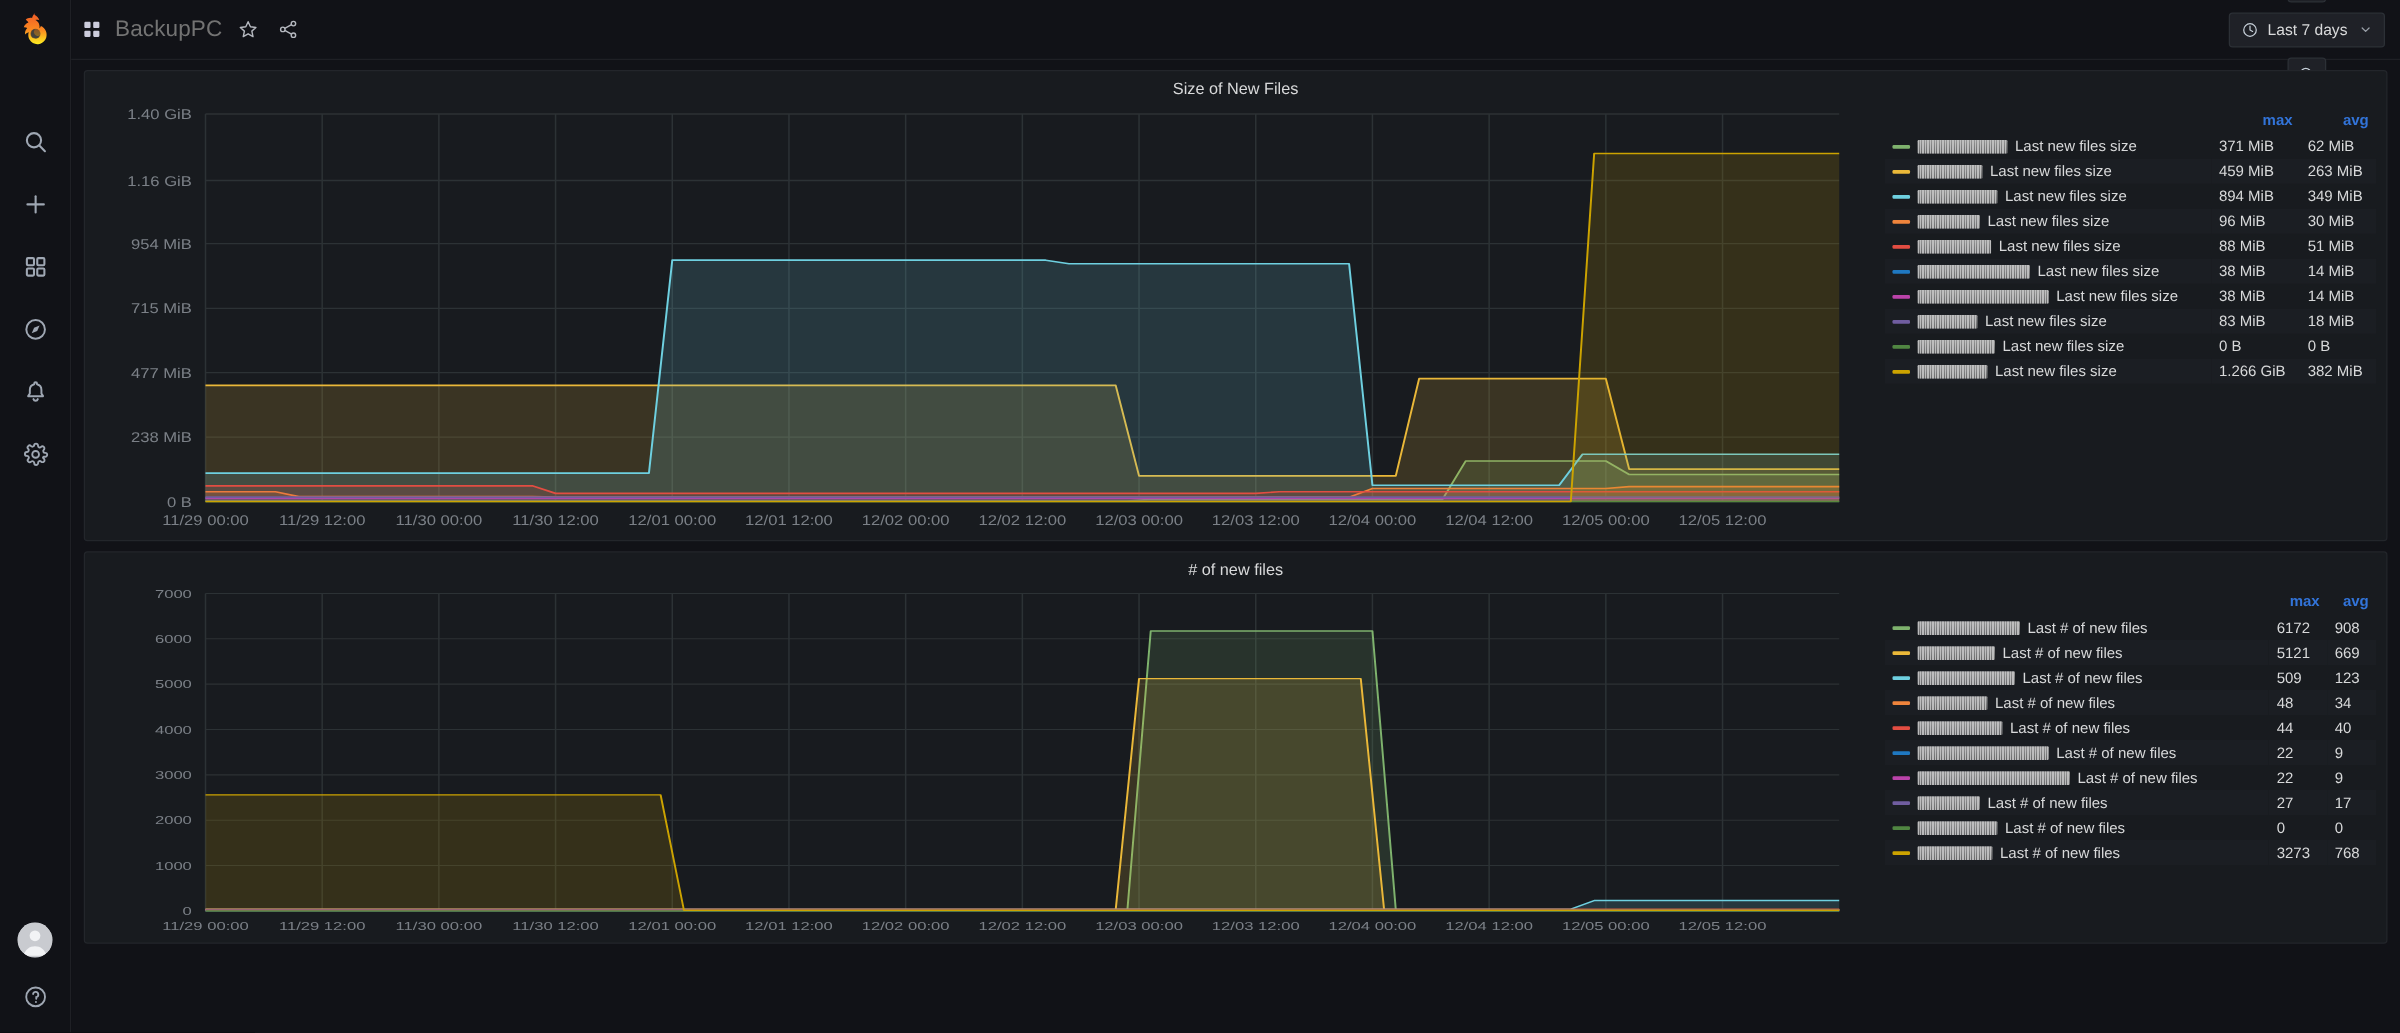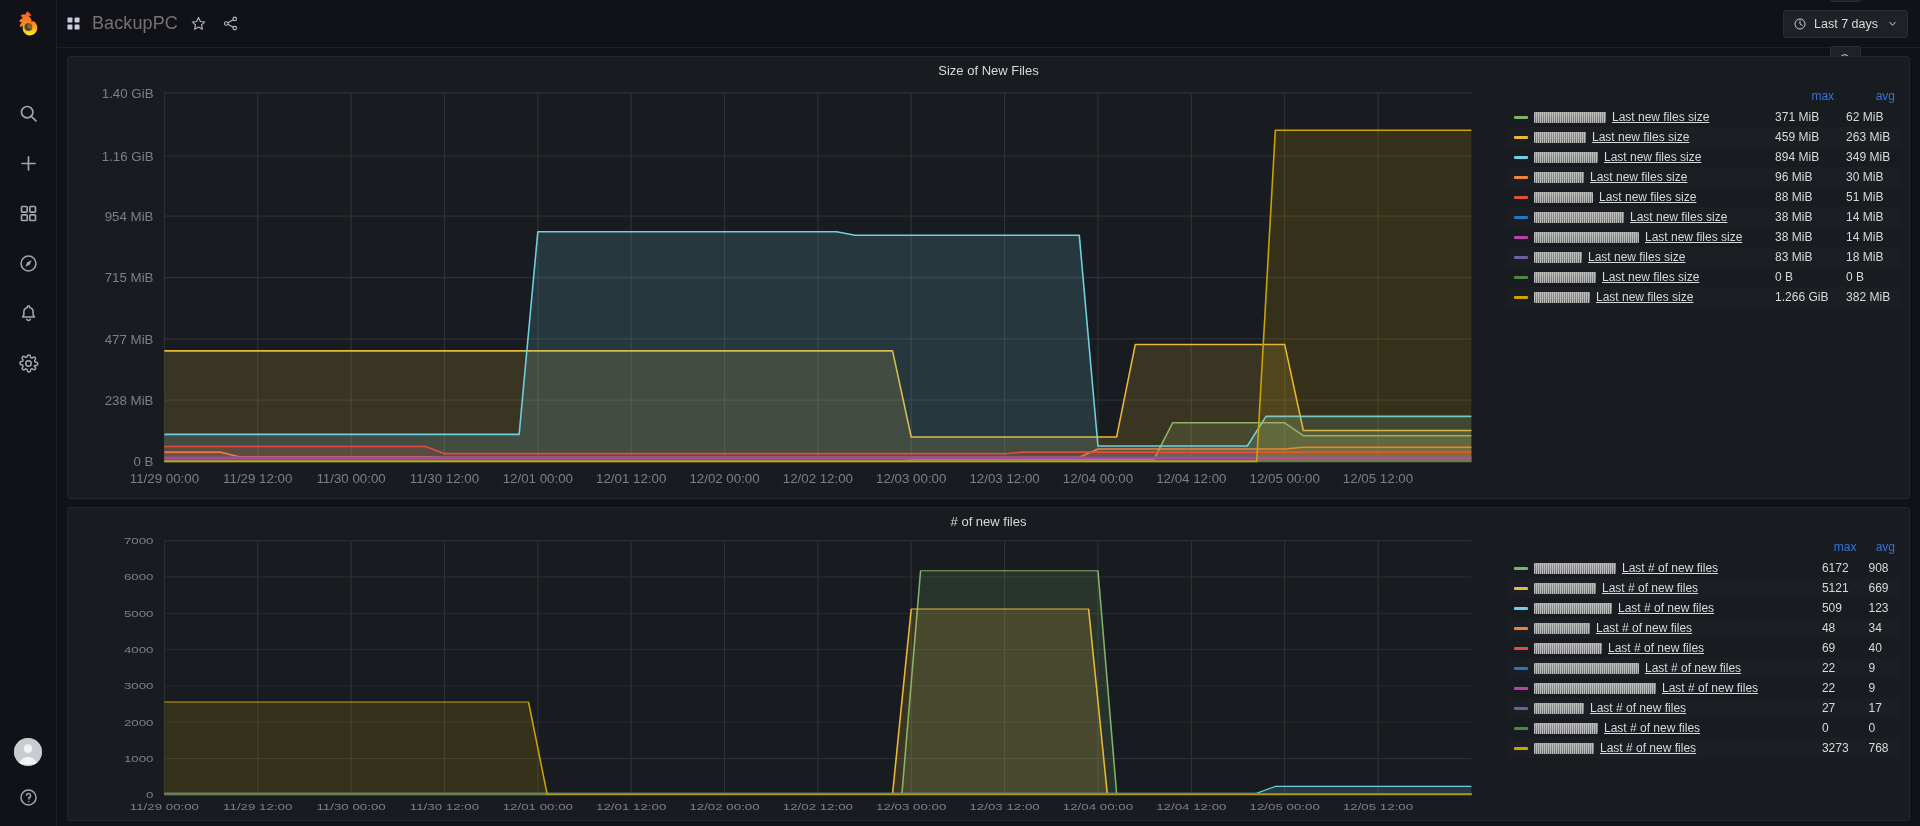--- a/index.html
+++ b/index.html
@@ -83,47 +83,47 @@
 
   
   .dash-body { flex:1 1 auto; overflow:hidden; padding: 8px 10px 0 10px; display:flex; flex-direction:column; gap:8px; }
 
   .panel {
     background: #181b1f;
     border: 1px solid #23262b;
     border-radius: 3px;
     display: flex; flex-direction: column;
   }
-  .panel-1 { height: 443px; }
+  .panel-1 { height: 377px; }
   .panel-2 { height: 314px; }
   .panel-header {
     height: 26px; flex:0 0 26px;
     display:flex; align-items:center; justify-content:center;
     font-size: 13px; color:#d8d9da;
   }
   .panel-content { flex:1 1 auto; display:flex; min-height:0; }
   .plot-wrap { flex: 1 1 auto; min-width:0; position:relative; padding: 0 6px 0 2px; }
   .plot-svg { width:100%; height:100%; display:block; }
 
   
   .legend {
     flex: 0 0 405px;
     padding: 4px 8px 4px 4px;
     overflow: hidden;
   }
   .legend-table { width:100%; border-collapse: collapse; font-size: 12px; }
   .legend-table th {
-    font-weight: 400; color:#3274d9; text-align:right; padding: 2px 6px 4px 6px;
+    font-weight: 700; color:#3274d9; text-align:right; padding: 2px 6px 4px 6px;
     font-size: 12px;
   }
   .legend-table th.lbl-col { text-align:left; }
   .legend-row td { padding: 3px 6px; color:#d8d9da; white-space:nowrap; }
   .legend-row:nth-child(even) { background: #1b1e23; }
   .legend-row td.val { font-variant-numeric: tabular-nums; }
-  .lg-series { display:flex; align-items:center; gap:6px;text-decoration:underline; }
+  .lg-series { display:flex; align-items:center; gap:6px; }
   .lg-dash { width:14px; height:3px; border-radius:1px; flex:0 0 14px; }
   .lg-redacted {
     height: 11px; border-radius: 1px; flex: 0 0 auto;
     background:
       repeating-linear-gradient(90deg,
         rgba(205,205,205,.95) 0px, rgba(205,205,205,.95) 1px,
         rgba(120,120,120,.55) 1px, rgba(120,120,120,.55) 2px),
       linear-gradient(180deg, rgba(235,235,235,.9), rgba(150,150,150,.55));
     filter: blur(0.35px);
     opacity: .92;
@@ -644,21 +644,21 @@
                     <td class="val">34</td>
                   </tr>
                   <tr class="legend-row">
                     <td>
                       <div class="lg-series">
                         <span class="lg-dash" style="background: rgb(226, 77, 66);"></span>
                         <span class="lg-redacted" style="width: 68px;"></span>
                         <span class="lg-text">Last # of new files</span>
                       </div>
                     </td>
-                    <td class="val">69</td>
+                    <td class="val">44</td>
                     <td class="val">40</td>
                   </tr>
                   <tr class="legend-row">
                     <td>
                       <div class="lg-series">
                         <span class="lg-dash" style="background: rgb(31, 120, 193);"></span>
                         <span class="lg-redacted" style="width: 105px;"></span>
                         <span class="lg-text">Last # of new files</span>
                       </div>
                     </td>

